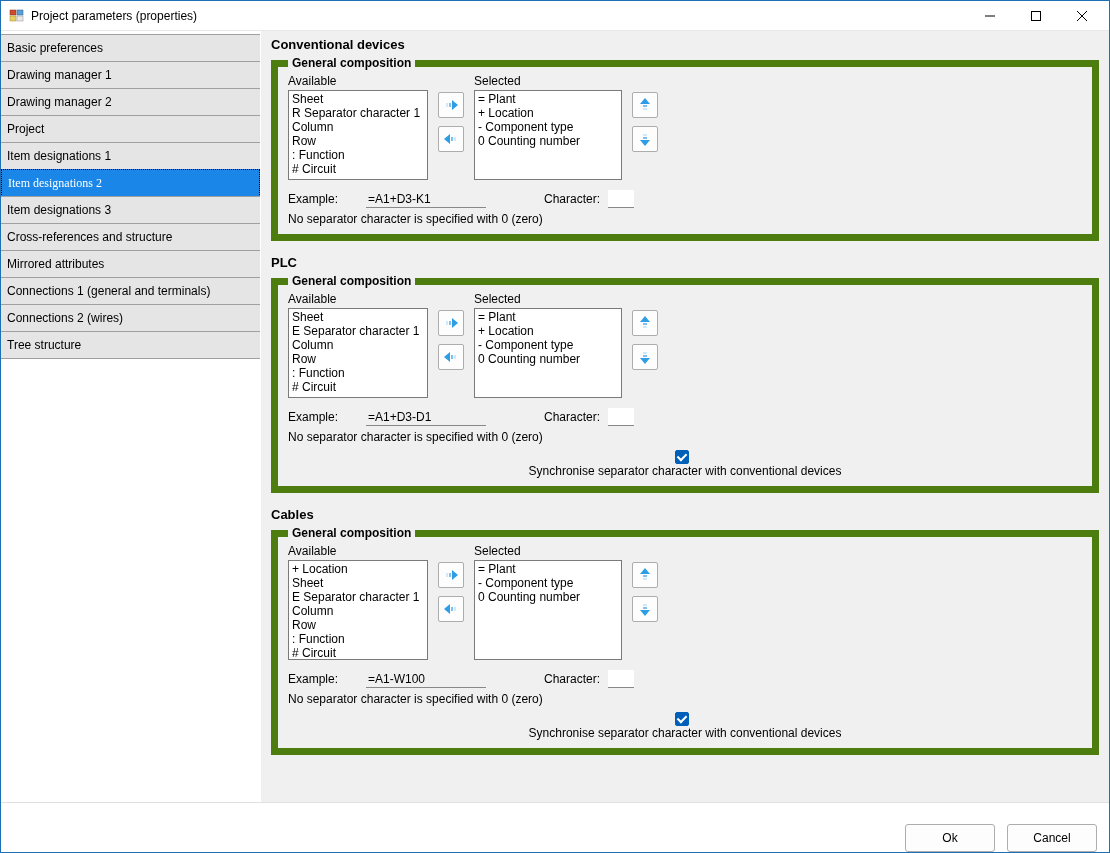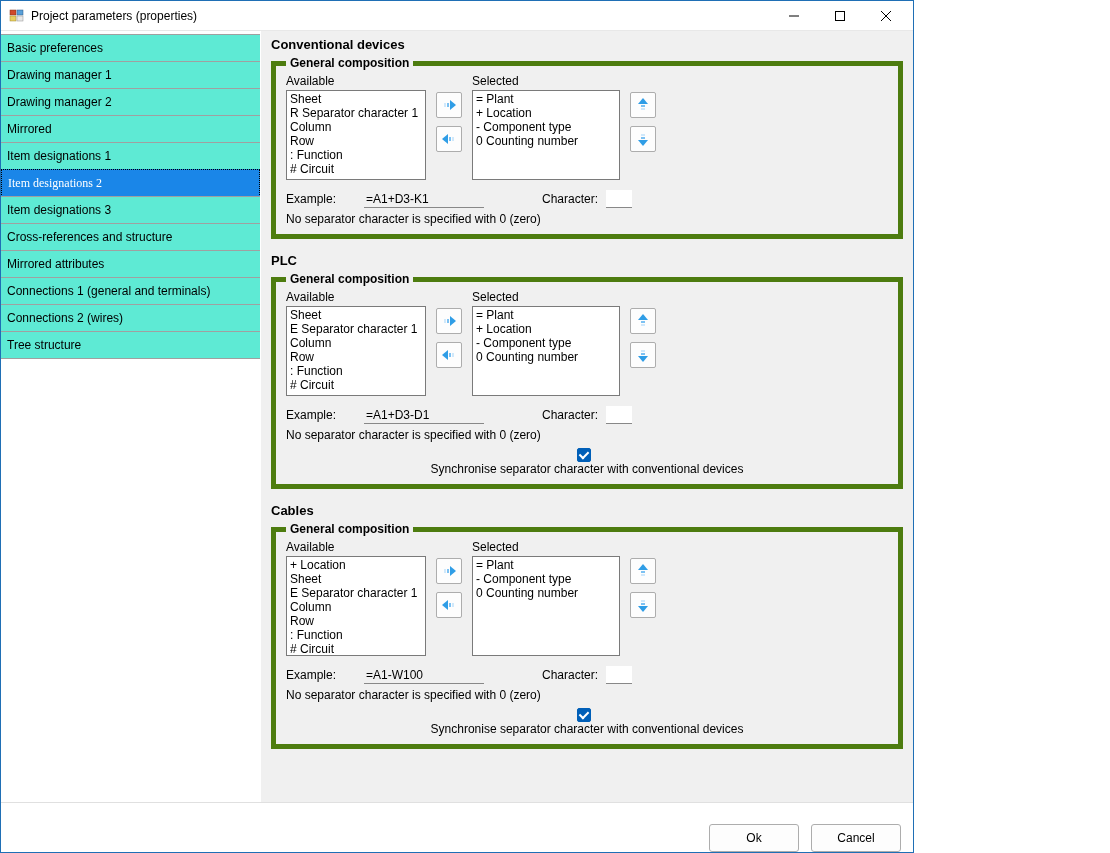--- a/index.html
+++ b/index.html
@@ -6,21 +6,21 @@
   html, body {
     margin: 0; padding: 0;
     width: 1110px; height: 853px;
     font-family: "Segoe UI", Arial, sans-serif;
     font-size: 12px;
     color: #000;
     background: #fff;
     overflow: hidden;
   }
   .window {
-    width: 914px; height: 853px;
+    width: 1110px; height: 853px;
     border: 1px solid #1f6fb5;
     display: flex; flex-direction: column;
     background: #fff;
   }
   
   .titlebar {
     height: 30px;
     display: flex; align-items: center;
     padding: 0 4px 0 8px;
     background: #fff;
@@ -50,21 +50,21 @@
     padding-top: 4px;
   }
   .side-item {
     height: 28px;
     display: flex; align-items: center;
     padding: 0 6px;
     border-top: 1px solid #a0a0a0;
     border-bottom: 1px solid #a0a0a0;
     margin-top: -1px;
     font-size: 12px;
-    background: #5eead4;
+    background: #e5e5e5;
     cursor: default;
   }
   .side-item.selected {
     background: #1a86e8;
     color: #fff;
     border: 1px dotted #000;
     font-family: Liberation Serif, serif;
   }
 
   
@@ -104,21 +104,21 @@
     transform: rotate(45deg) translate(-1px,-1px);
   }
 
   .section-title {
     font-weight: bold;
     font-size: 13px;
     padding: 4px 4px 4px 2px;
   }
 
   fieldset.group {
-    border: 5px solid #4d7c0f;
+    border: 7px solid #4d7c0f;
     margin: 0 2px 10px 2px;
     padding: 4px 10px 8px 10px;
     background: #f0f0f0;
   }
   fieldset.group > legend {
     font-weight: bold;
     font-size: 12px;
     padding: 0 4px;
   }
 
@@ -262,21 +262,21 @@
       <div class="side-item">
           <span>Basic preferences</span>
         </div>
       <div class="side-item">
           <span>Drawing manager 1</span>
         </div>
       <div class="side-item">
           <span>Drawing manager 2</span>
         </div>
       <div class="side-item">
-          <span>Mirrored</span>
+          <span>Project</span>
         </div>
       <div class="side-item">
           <span>Item designations 1</span>
         </div>
       <div class="side-item selected">
           <span>Item designations 2</span>
         </div>
       <div class="side-item">
           <span>Item designations 3</span>
         </div>

